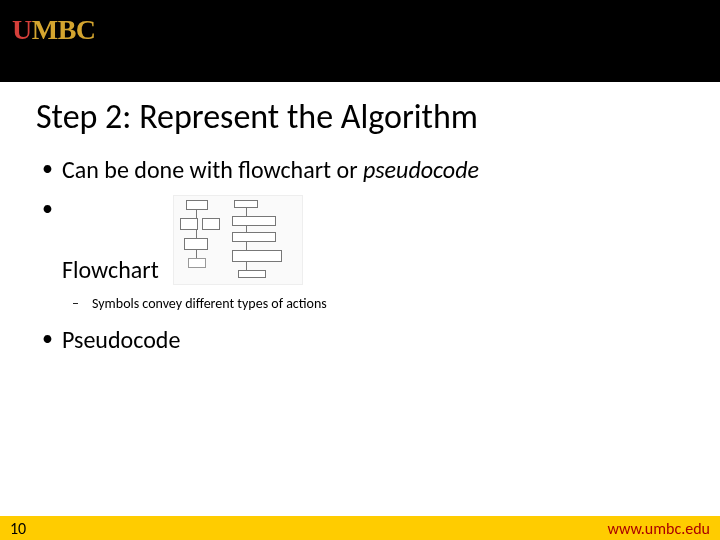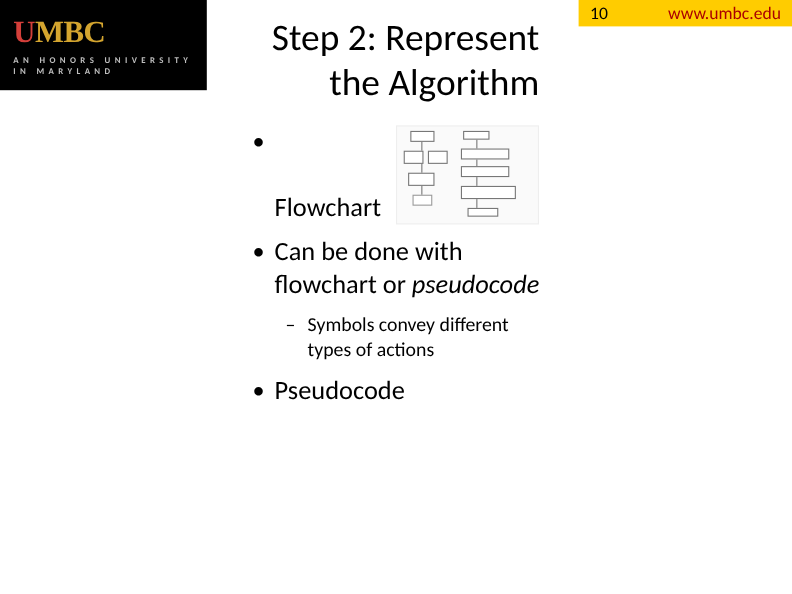--- a/index.html
+++ b/index.html
@@ -1,28 +1,28 @@
 <!DOCTYPE html>
 <html><head>
 <meta charset="utf-8">
 <style>
   * { margin: 0; padding: 0; box-sizing: border-box; }
   html, body { width: 720px; height: 540px; font-family: Calibri, Arial, sans-serif; background: #fff; overflow: hidden; }
-  .slide { width: 720px; height: 540px; position: relative; display: flex; flex-direction: row; border-radius: 18px; }
+  .slide { width: 720px; height: 540px; position: relative; display: flex; flex-direction: column; border-radius: 18px; }
   .header { background: #000; height: 82px; width: 100%; padding: 16px 0 0 12px; }
   .logo-text { font-family: Georgia, 'Times New Roman', serif; font-weight: bold; font-size: 28px; letter-spacing: -0.5px; line-height: 1; }
   .u-red { color: #d43f3a; }
   .mbc-gold { color: #d4a52f; }
   .tagline { color: #bfbfbf; font-size: 8px; letter-spacing: 4px; margin-top: 6px; font-weight: 600; }
   .content { flex: 1; padding: 14px 36px 0 36px; }
-  .title { font-size: 34px; text-align: right; margin-bottom: 18px; color: #000; font-weight: 400; }
+  .title { font-size: 34px; text-align: left; margin-bottom: 18px; color: #000; font-weight: 400; }
   ul { list-style: none; }
   .lvl1 { font-size: 24px; margin: 0 0 10px 0; padding-left: 26px; position: relative; line-height: 1.25; }
   .lvl1::before { content: "•"; position: absolute; left: 6px; top: 0; font-size: 22px; }
-  .lvl2 { font-size: 18px; margin: 4px 0 12px 0; padding-left: 56px; position: relative; line-height: 1.25; }
+  .lvl2 { font-size: 14px; margin: 4px 0 12px 0; padding-left: 56px; position: relative; line-height: 1.25; }
   .lvl2::before { content: "–"; position: absolute; left: 36px; top: 0; }
   .row-with-img { display: flex; align-items: flex-end; gap: 14px; }
   .flowchart-thumb { width: 130px; height: 90px; background: #fafafa; position: relative; border: 1px solid #eee; }
   .fc-box { position: absolute; border: 1px solid #777; background: #fff; }
   .fc-b1 { left: 12px; top: 4px; width: 22px; height: 10px; }
   .fc-b2 { left: 6px; top: 22px; width: 18px; height: 12px; }
   .fc-b3 { left: 28px; top: 22px; width: 18px; height: 12px; }
   .fc-b4 { left: 10px; top: 42px; width: 24px; height: 12px; }
   .fc-b5 { left: 14px; top: 62px; width: 18px; height: 10px; border: 1px solid #999; }
   .fc-b6 { left: 60px; top: 4px; width: 24px; height: 8px; }
@@ -39,27 +39,30 @@
 </style>
 </head>
 <body>
 
 <div class="slide">
 
   <div class="header">
     <div class="logo-text">
       <span class="u-red">U</span><span class="mbc-gold">MBC</span>
     </div>
-    <div class="tagline">AN  HONORS  UNIVERSITY  IN  MARYLAND</div>
   </div>
 
   <div class="content">
     <h1 class="title">Step 2: Represent the Algorithm</h1>
 
     <ul>
+      <li class="lvl1">
+        <span>Can be done with flowchart or </span><span class="italic">pseudocode</span>
+      </li>
+
       <li class="lvl1">
         <div class="row-with-img">
           <span>Flowchart</span>
           <div class="flowchart-thumb">
             <div class="fc-box fc-b1"></div>
               <div class="fc-box fc-b2"></div>
               <div class="fc-box fc-b3"></div>
             <div class="fc-box fc-b4"></div>
               <div class="fc-box fc-b5"></div>
               <div class="fc-box fc-b6"></div>
@@ -70,24 +73,20 @@
             <div class="fc-line" style="left:22px; top:14px; width:1px; height:8px;"></div>
             <div class="fc-line" style="left:22px; top:34px; width:1px; height:8px;"></div>
             <div class="fc-line" style="left:22px; top:54px; width:1px; height:8px;"></div>
             <div class="fc-line" style="left:72px; top:12px; width:1px; height:8px;"></div>
             <div class="fc-line" style="left:72px; top:30px; width:1px; height:6px;"></div>
             <div class="fc-line" style="left:72px; top:46px; width:1px; height:8px;"></div>
             <div class="fc-line" style="left:72px; top:66px; width:1px; height:8px;"></div>
           </div>
         </div>
       </li>
-
-      <li class="lvl1">
-        <span>Can be done with flowchart or </span><span class="italic">pseudocode</span>
-      </li>
       <li class="lvl2">Symbols convey different types of actions</li>
 
       <li class="lvl1">Pseudocode</li>
 
     </ul>
   </div>
 
   <div class="footer">
     <span class="page-num">10</span>
     <span class="site">www.umbc.edu</span>

